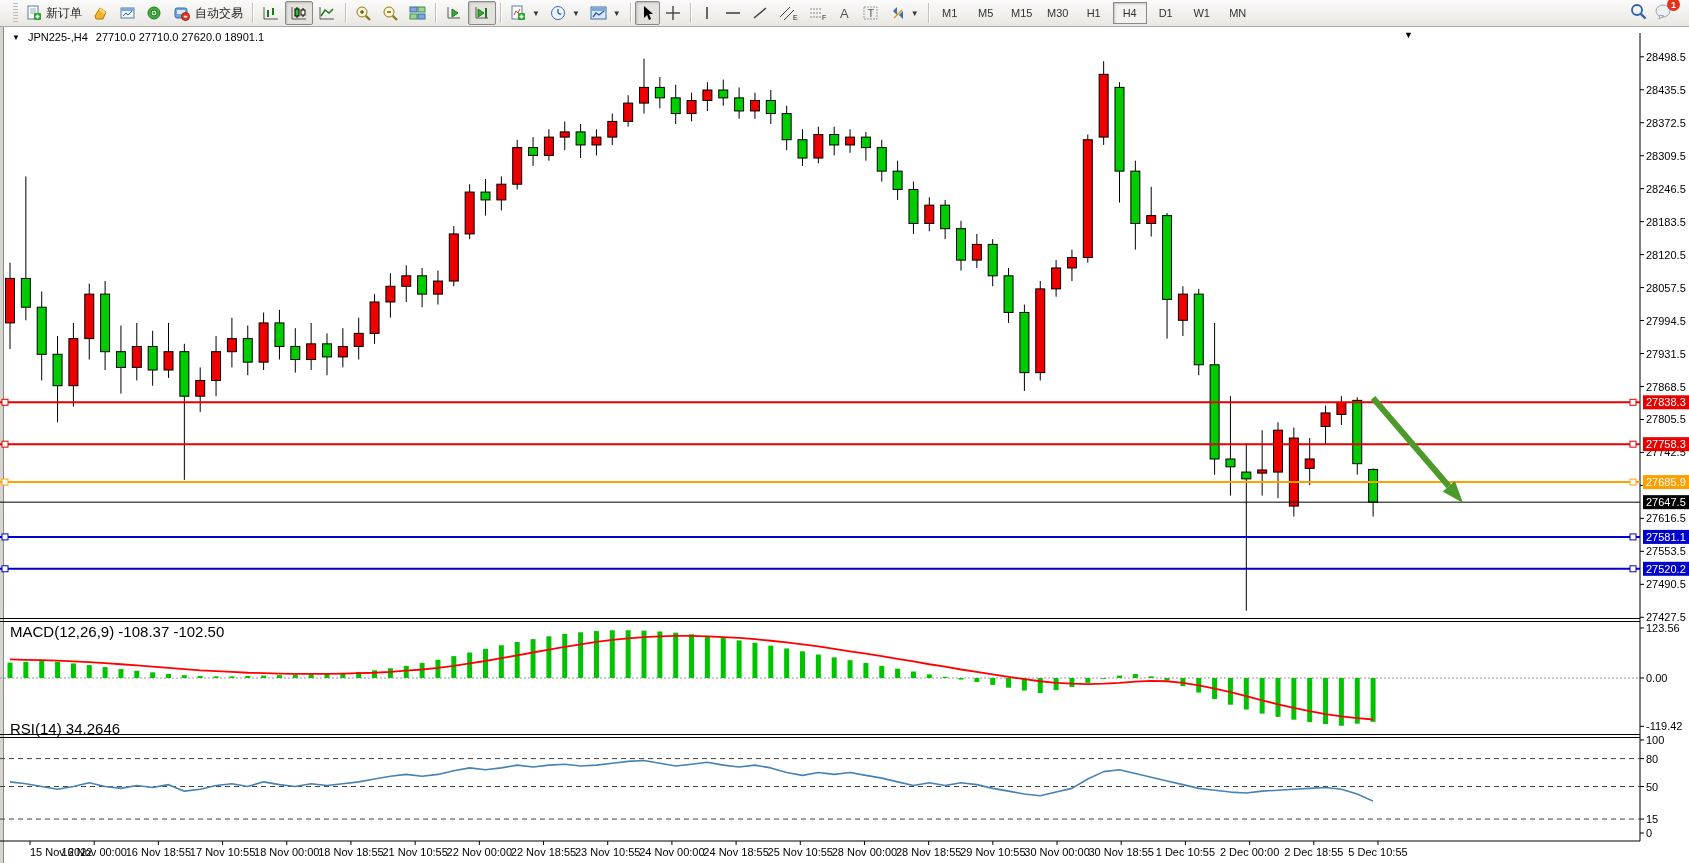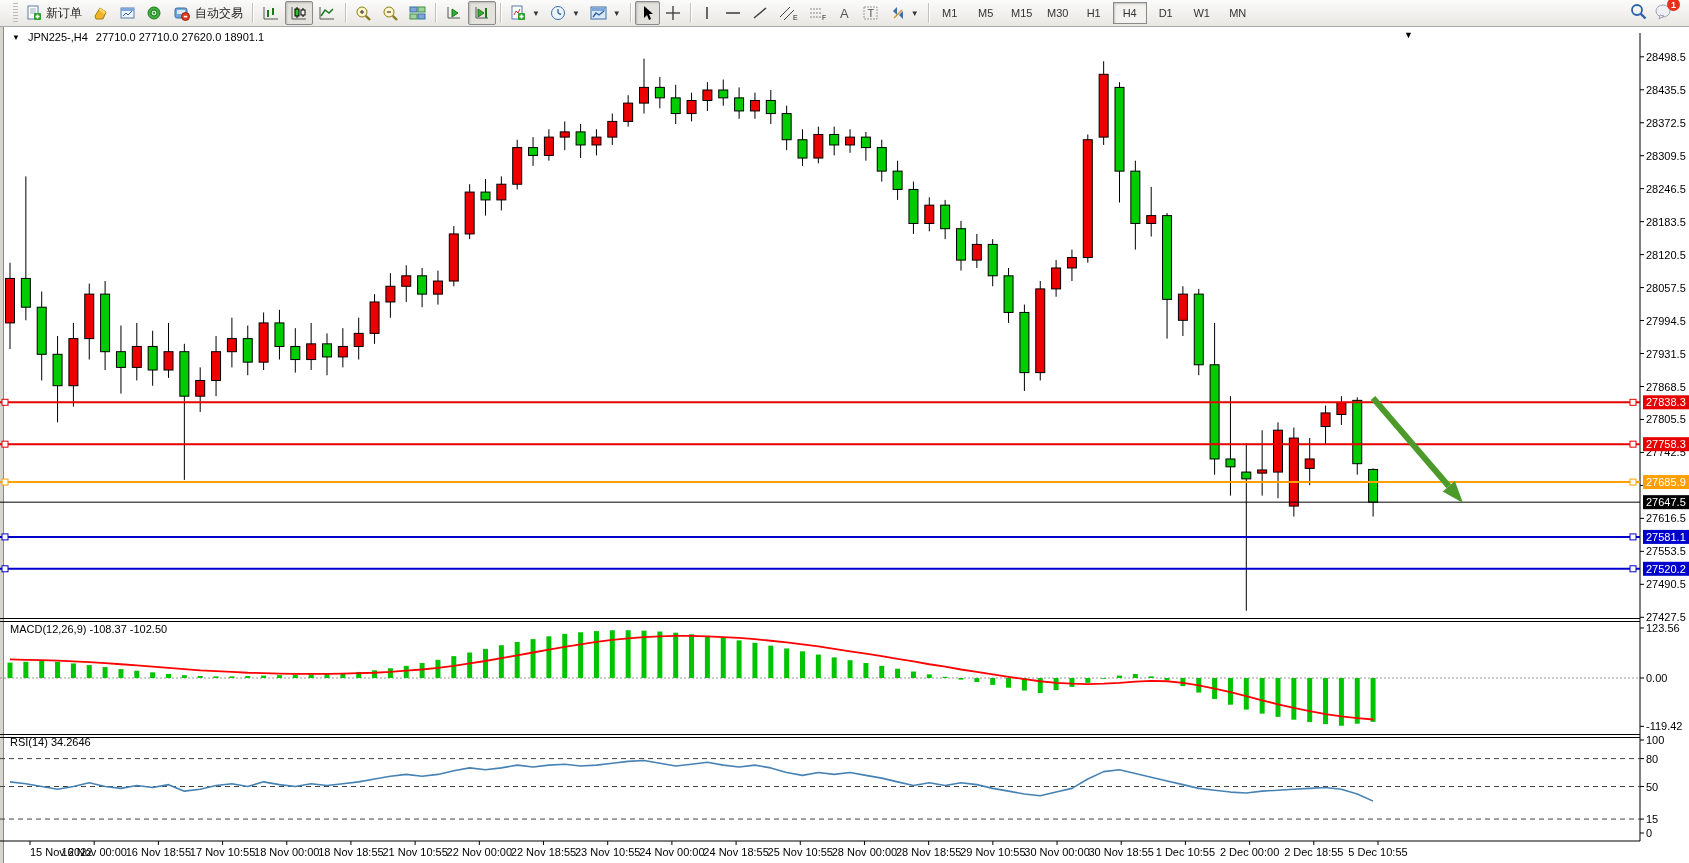--- a/index.html
+++ b/index.html
@@ -25,23 +25,23 @@
   .badge{position:absolute;top:-5px;right:-7px;background:#e53118;color:#fff;border-radius:50%;
     width:13px;height:13px;font-size:9px;display:flex;align-items:center;justify-content:center;font-weight:bold;}
 
   
   .chart-window{position:absolute;top:27px;left:0;width:1689px;height:836px;background:#fff;}
   .cw-left-border{position:absolute;top:0;left:0;width:8px;height:836px;
     background:linear-gradient(90deg,#d8d5ce 0 3px,#8a8a8a 3px 4px,#fff 4px 5px,#fff 5px 8px);}
   .chart-title{position:absolute;top:4px;left:12px;font-size:11px;color:#000;display:flex;gap:8px;align-items:center;}
   .chart-title .tri{font-size:8px;}
   .top-marker{position:absolute;top:3px;left:1404px;font-size:9px;color:#000;}
-  .pane-label{position:absolute;left:10px;font-size:11px;color:#000;background:transparent;}
+  .pane-label{position:absolute;left:10px;font-size:15px;color:#000;background:transparent;}
   #macd-label{top:596px;}
-  #rsi-label{top:709px;}
+  #rsi-label{top:693px;}
   svg text{font-family:"Liberation Sans",sans-serif;}
 </style>
 </head>
 <body>
 <div id="app">
 
   <div class="toolbar">
     <div class="tb-grip"></div>
 
     <div class="tb-btn">

